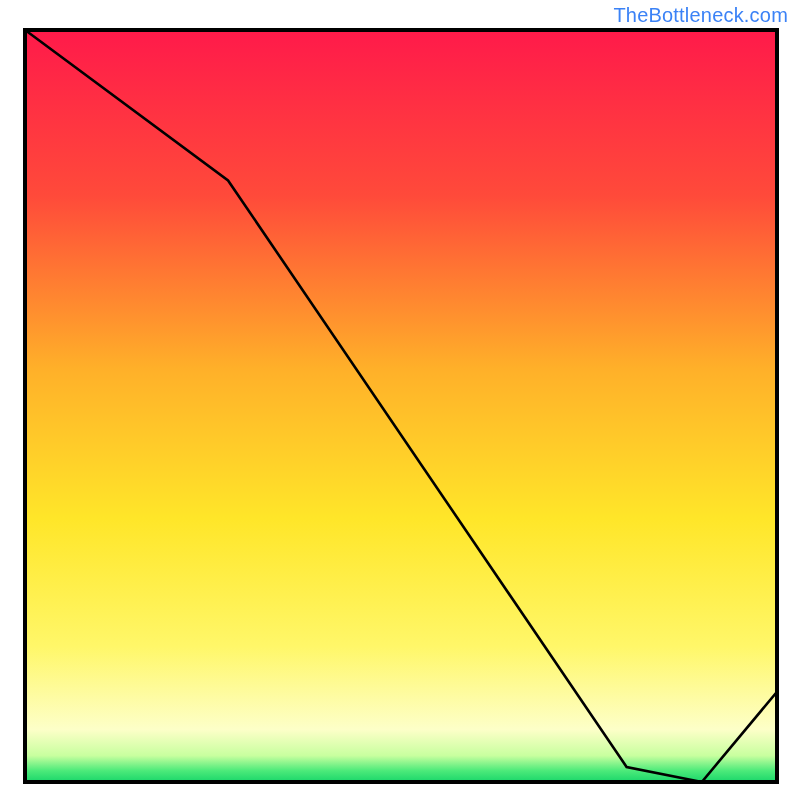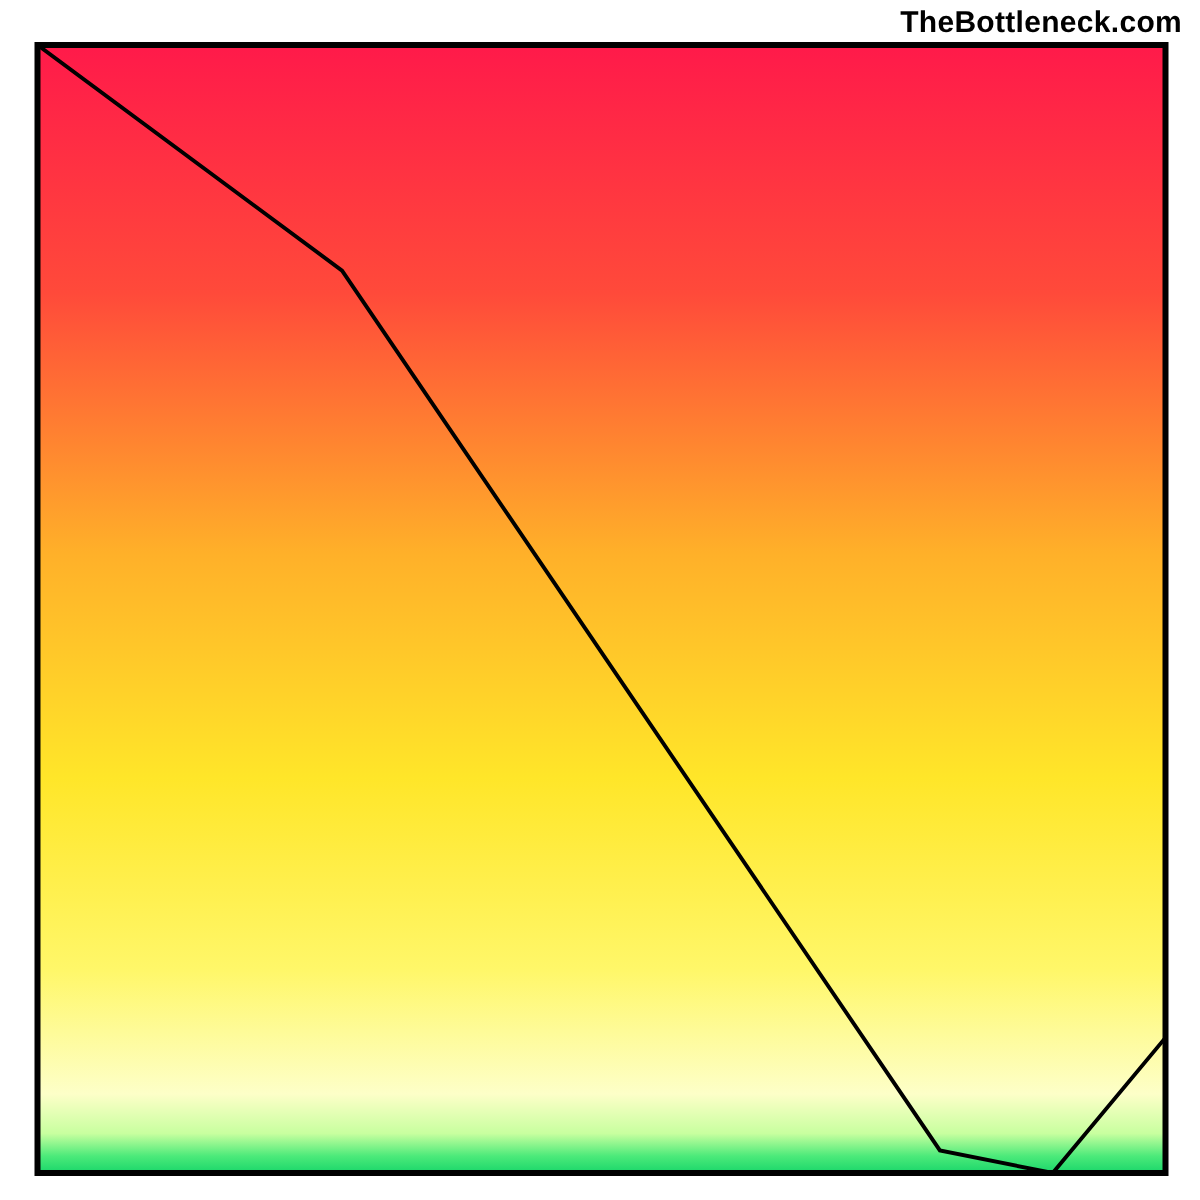--- a/index.html
+++ b/index.html
@@ -14,22 +14,22 @@
   #container {
     position: relative;
     width: 800px;
     height: 800px;
   }
   #attribution {
     position: absolute;
     top: 4px;
     right: 12px;
     font-size: 20px;
-    font-weight: 700;
-    color: #000000;
+    font-weight: 400;
+    color: #3b82f6;
     letter-spacing: 0.2px;
   }
   svg {
     display: block;
   }
 </style>
 </head>
 <body>
 
 <div id="container">

